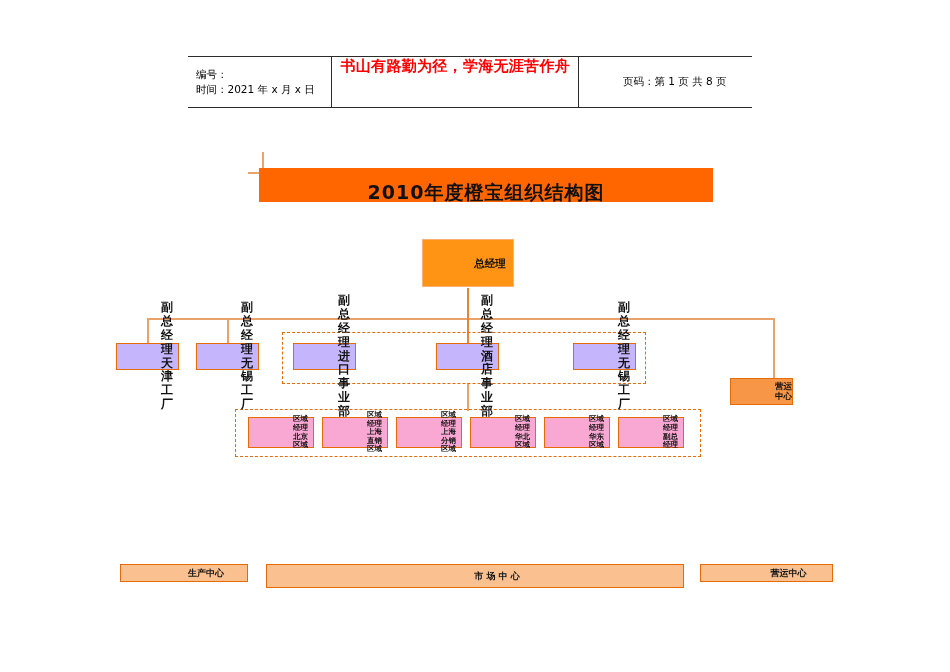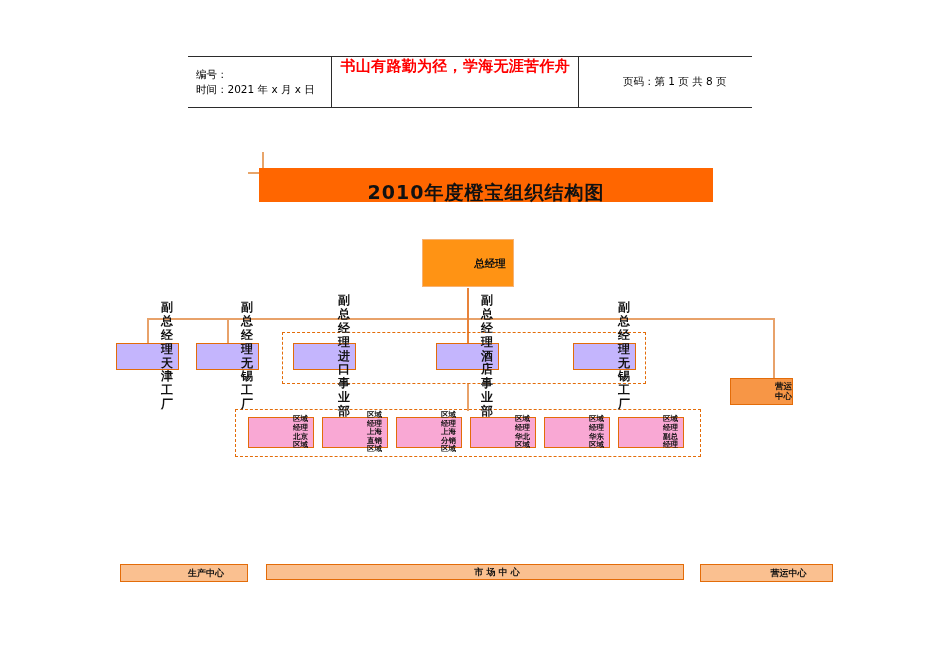--- a/index.html
+++ b/index.html
@@ -277,21 +277,21 @@
 
   <div class="node node-region" style="left:618px; top:417px; width:66px; height:31px;">
     <span>区域经理</span>
     <span>副总经理</span>
   </div>
 
   <div class="node node-bar" style="left:120px; top:564px; width:128px; height:18px;">
     <span>生产中心</span>
   </div>
 
-  <div class="node node-bar" style="left:266px; top:564px; width:418px; height:16px;">
+  <div class="node node-bar" style="left:266px; top:564px; width:418px; height:24px;">
     <span>市  场  中  心</span>
   </div>
 
   <div class="node node-bar" style="left:700px; top:564px; width:133px; height:18px;">
     <span>营运中心</span>
   </div>
 
 
 </div>
 

